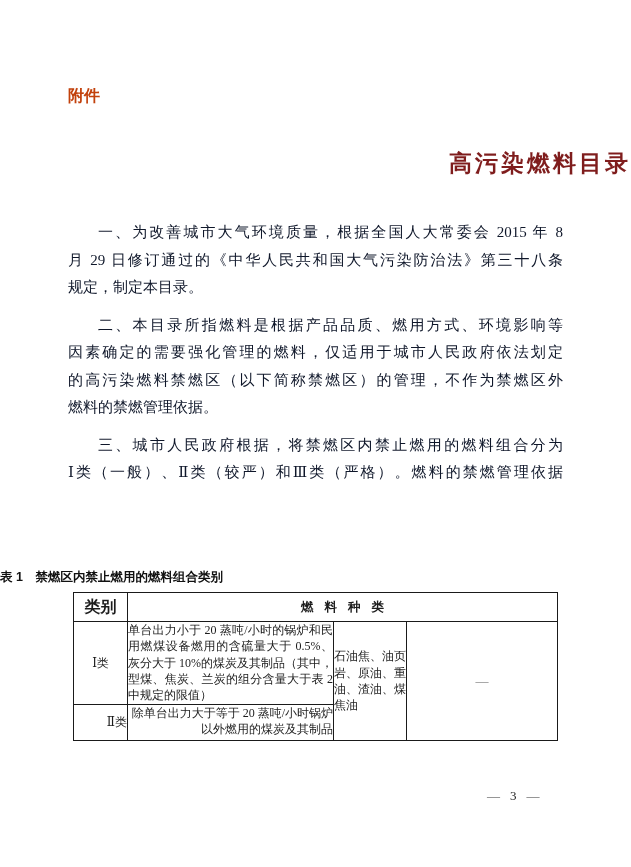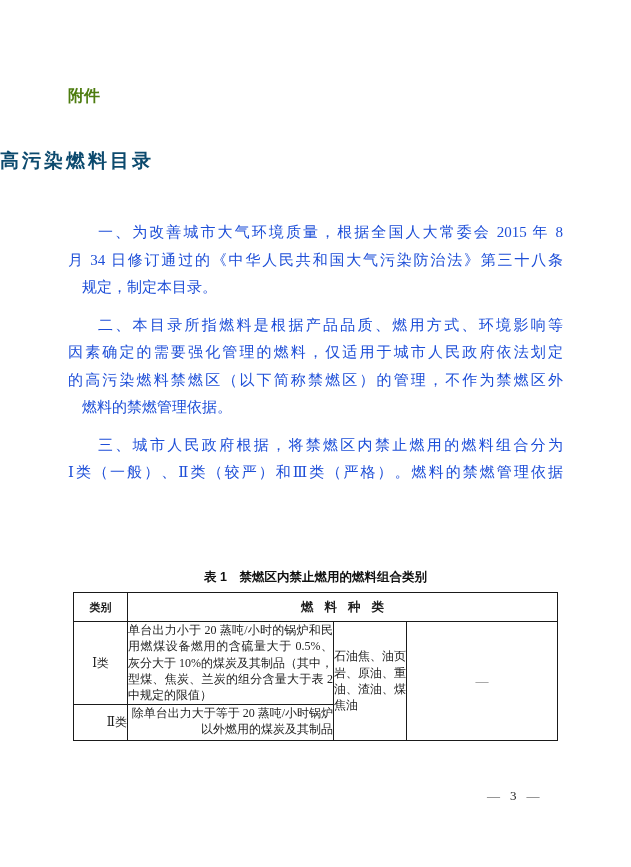--- a/index.html
+++ b/index.html
@@ -7,53 +7,52 @@
     position:relative;
     width:631px; height:867px;
     background:#ffffff;
     color:#1c1c1c;
     font-family:"Liberation Serif","DejaVu Serif",serif;
     overflow:hidden;
   }
   .attachment-label {
     position:absolute; left:68px; top:86px;
     font-family:"Liberation Sans","DejaVu Sans",sans-serif;
-    font-weight:bold; font-size:16px; color:#4d7c0f;
+    font-weight:bold; font-size:16px; color:#c2410c;
   }
   .doc-title {
     position:absolute; left:0; right:0; top:148px;
-    text-align:left;
+    text-align:right;
     font-family:"Liberation Sans","DejaVu Sans",sans-serif;
-    font-weight:bold; font-size:19px; letter-spacing:3px; color:#0c4a6e;
+    font-weight:bold; font-size:23px; letter-spacing:3px; color:#7f1d1d;
   }
   .body-text {
     position:absolute; left:68px; top:219px; width:495px;
-    font-size:15px; line-height:27.5px; color:#1d4ed8;
+    font-size:15px; line-height:27.5px; color:#0f172a;
   }
   .para { margin:0 0 10px 0; }
   .line { display:block; text-align:justify; text-align-last:justify; }
   .line.first { text-indent:30px; }
-  .line.last { text-align-last:left;margin-left:14px; }
+  .line.last { text-align-last:left; }
   .table-caption {
     position:absolute; left:0; right:0; top:569px;
-    text-align:center;
     font-family:"Liberation Sans","DejaVu Sans",sans-serif;
     font-weight:bold; font-size:12.5px; color:#111;
   }
   table.fuel-table {
     position:absolute; left:73px; top:592px;
     width:484px; table-layout:fixed;
     border-collapse:collapse;
     font-size:12px; line-height:16.3px; color:#1c1c1c;
     border:1.5px solid #1a1a1a;
   }
   table.fuel-table th, table.fuel-table td {
     border:1px solid #1a1a1a; padding:0; overflow:hidden;
   }
-  th.hdr-category { width:54px; height:28px; text-align:center; font-weight:bold; font-size:11px; }
+  th.hdr-category { width:54px; height:28px; text-align:center; font-weight:bold; font-size:16px; }
   th.hdr-fuel { font-weight:bold; letter-spacing:11px; text-indent:11px; font-size:12.5px; }
   td.cat-cell { text-align:center; vertical-align:middle; }
   td.desc-cell { padding:3px 7px 3px 8px; text-align:justify; vertical-align:top; }
   tr.row-1 td { height:82px; }
   tr.row-2 td { height:35px;text-align:right; }
   td.fuel-cell { width:73px; padding:2px 4px 2px 6px; vertical-align:middle; text-align:justify;margin-left:20px; }
   td.dash-cell { width:151px; text-align:center; vertical-align:middle; color:#7a7a7a; font-size:13px; }
   .page-footer {
     position:absolute; top:788px; left:487px;
     font-size:13px; color:#3a3a3a; letter-spacing:1px;
@@ -66,21 +65,21 @@
 
 <div class="page">
 
   <div class="attachment-label">附件</div>
 
   <div class="doc-title">高污染燃料目录</div>
 
   <div class="body-text">
     <p class="para">
       <span class="line first">一、为改善城市大气环境质量，根据全国人大常委会 2015 年 8</span>
-      <span class="line">月 34 日修订通过的《中华人民共和国大气污染防治法》第三十八条</span>
+      <span class="line">月 29 日修订通过的《中华人民共和国大气污染防治法》第三十八条</span>
       <span class="line last">规定，制定本目录。</span>
     </p>
     <p class="para">
       <span class="line first">二、本目录所指燃料是根据产品品质、燃用方式、环境影响等</span>
       <span class="line">因素确定的需要强化管理的燃料，仅适用于城市人民政府依法划定</span>
       <span class="line">的高污染燃料禁燃区（以下简称禁燃区）的管理，不作为禁燃区外</span>
       <span class="line last">燃料的禁燃管理依据。</span>
     </p>
     <p class="para">
       <span class="line first">三、城市人民政府根据，将禁燃区内禁止燃用的燃料组合分为</span>

